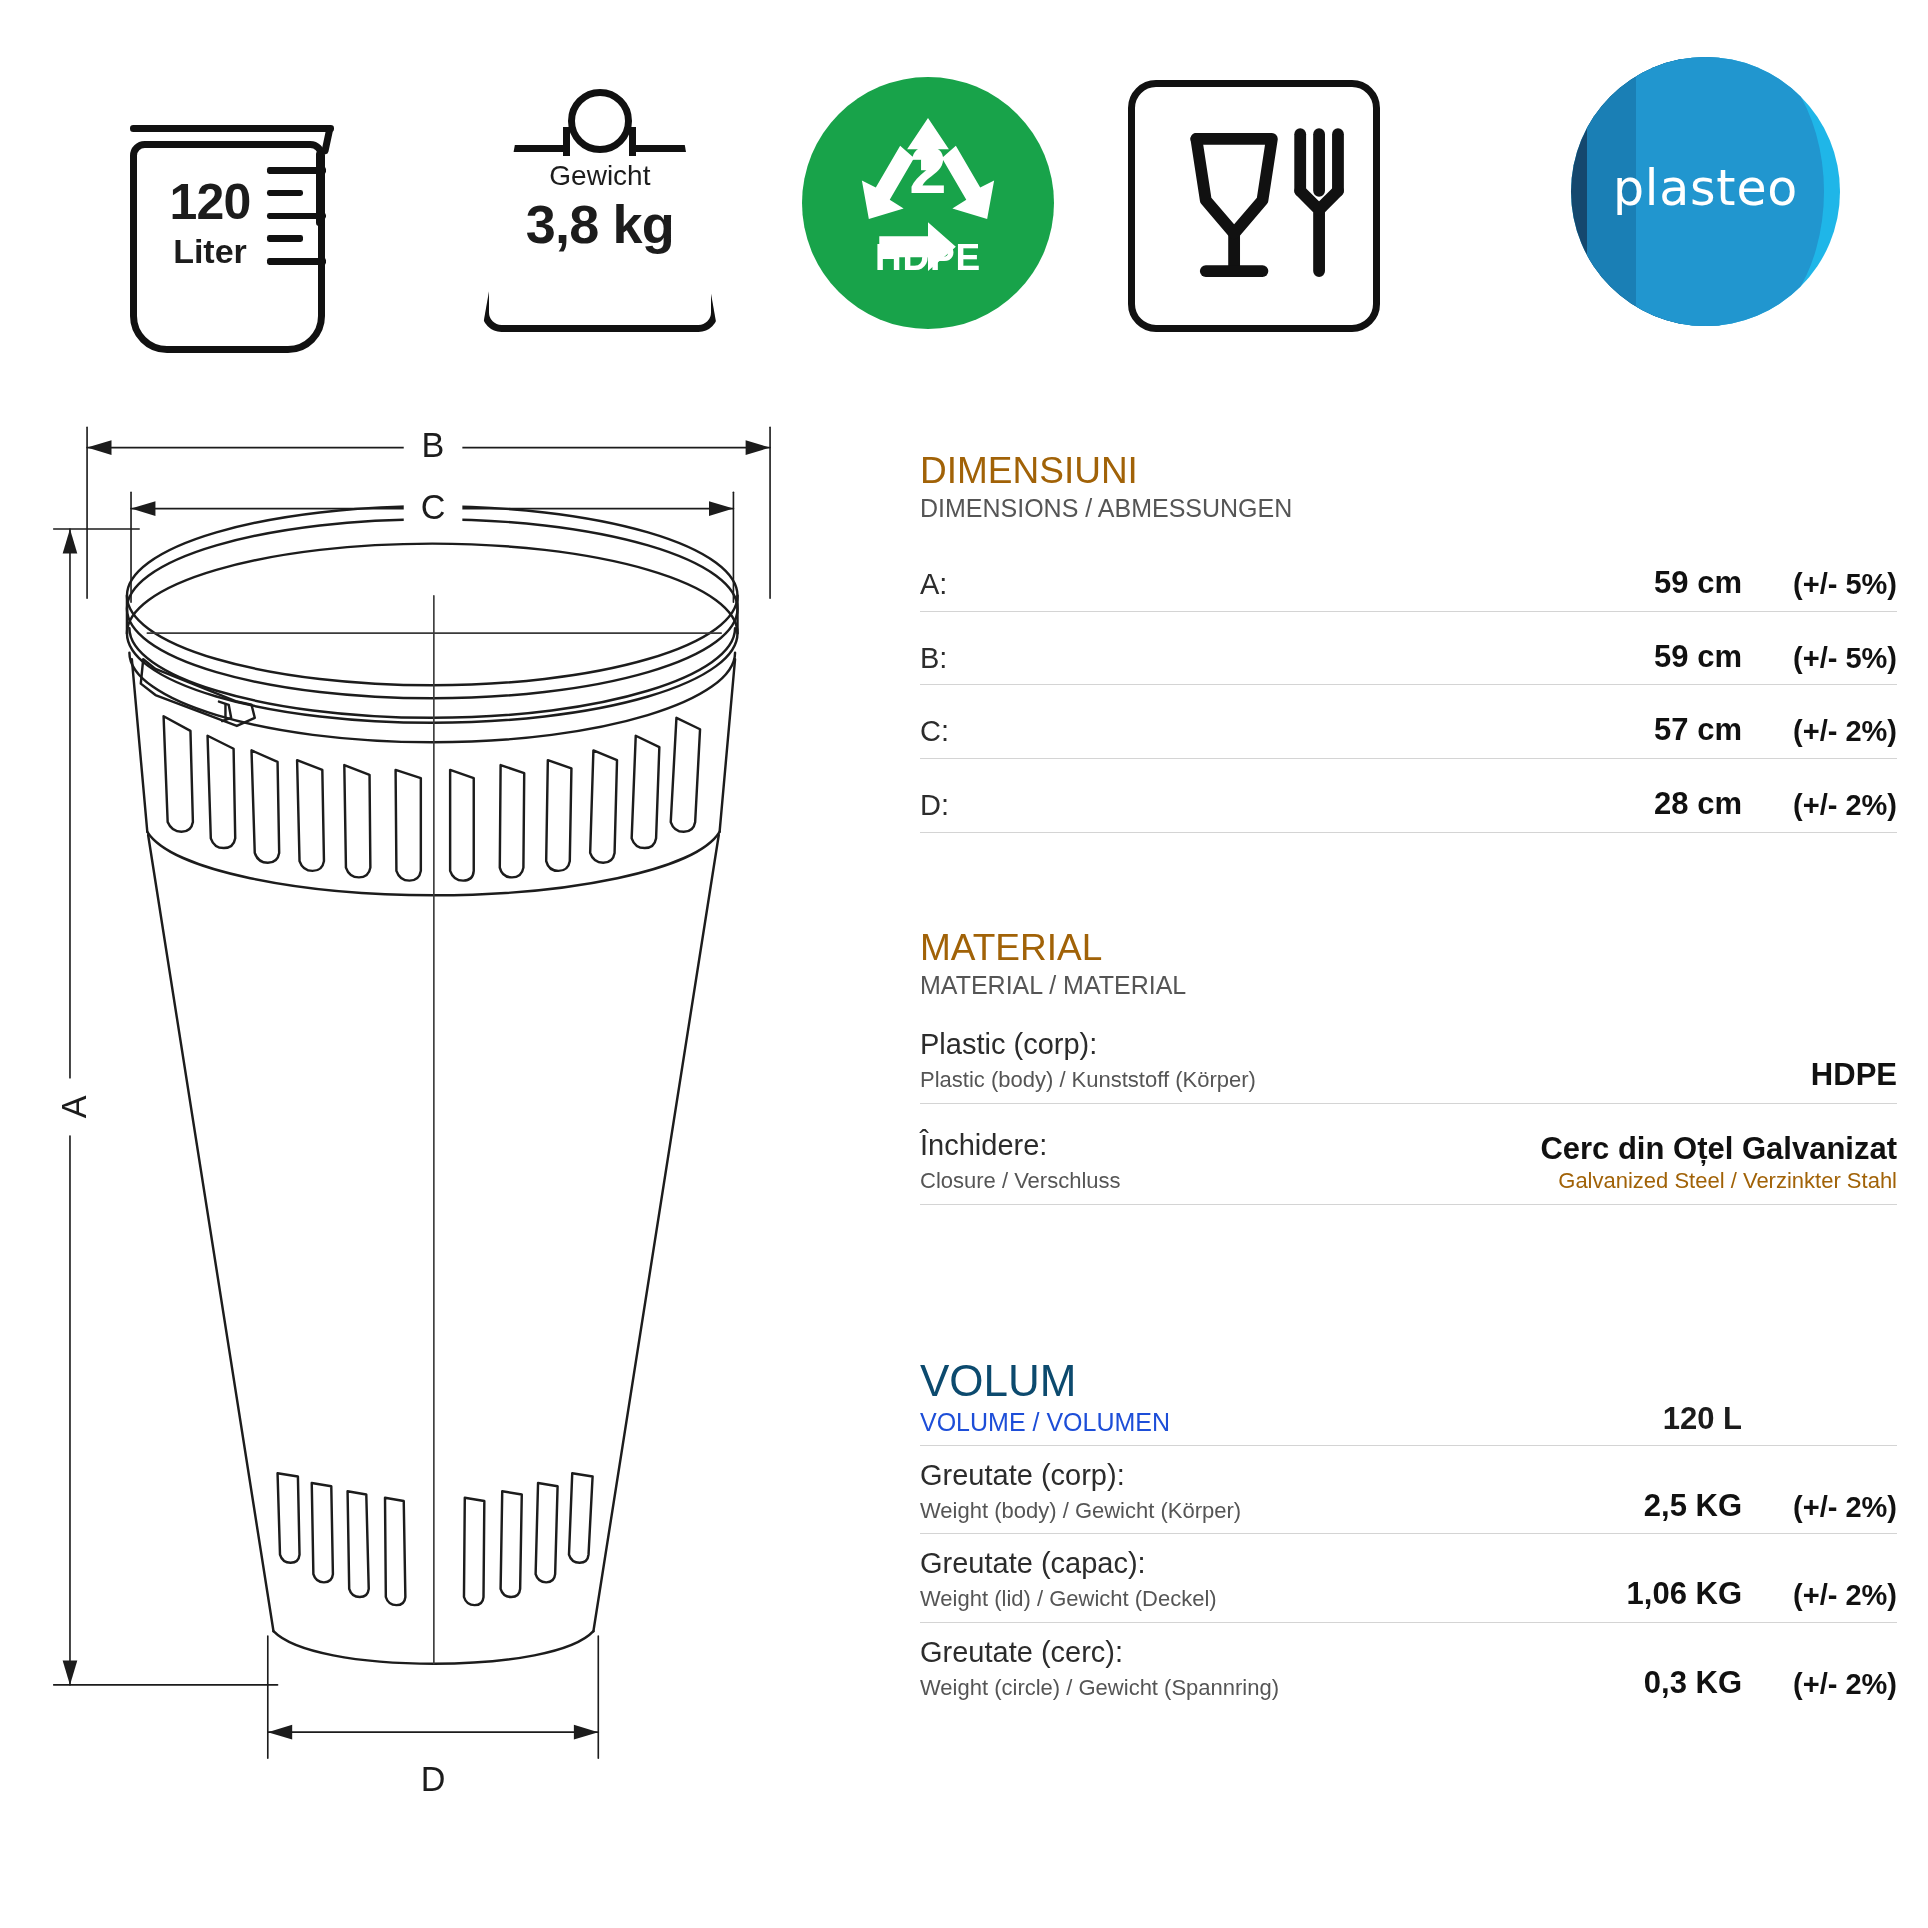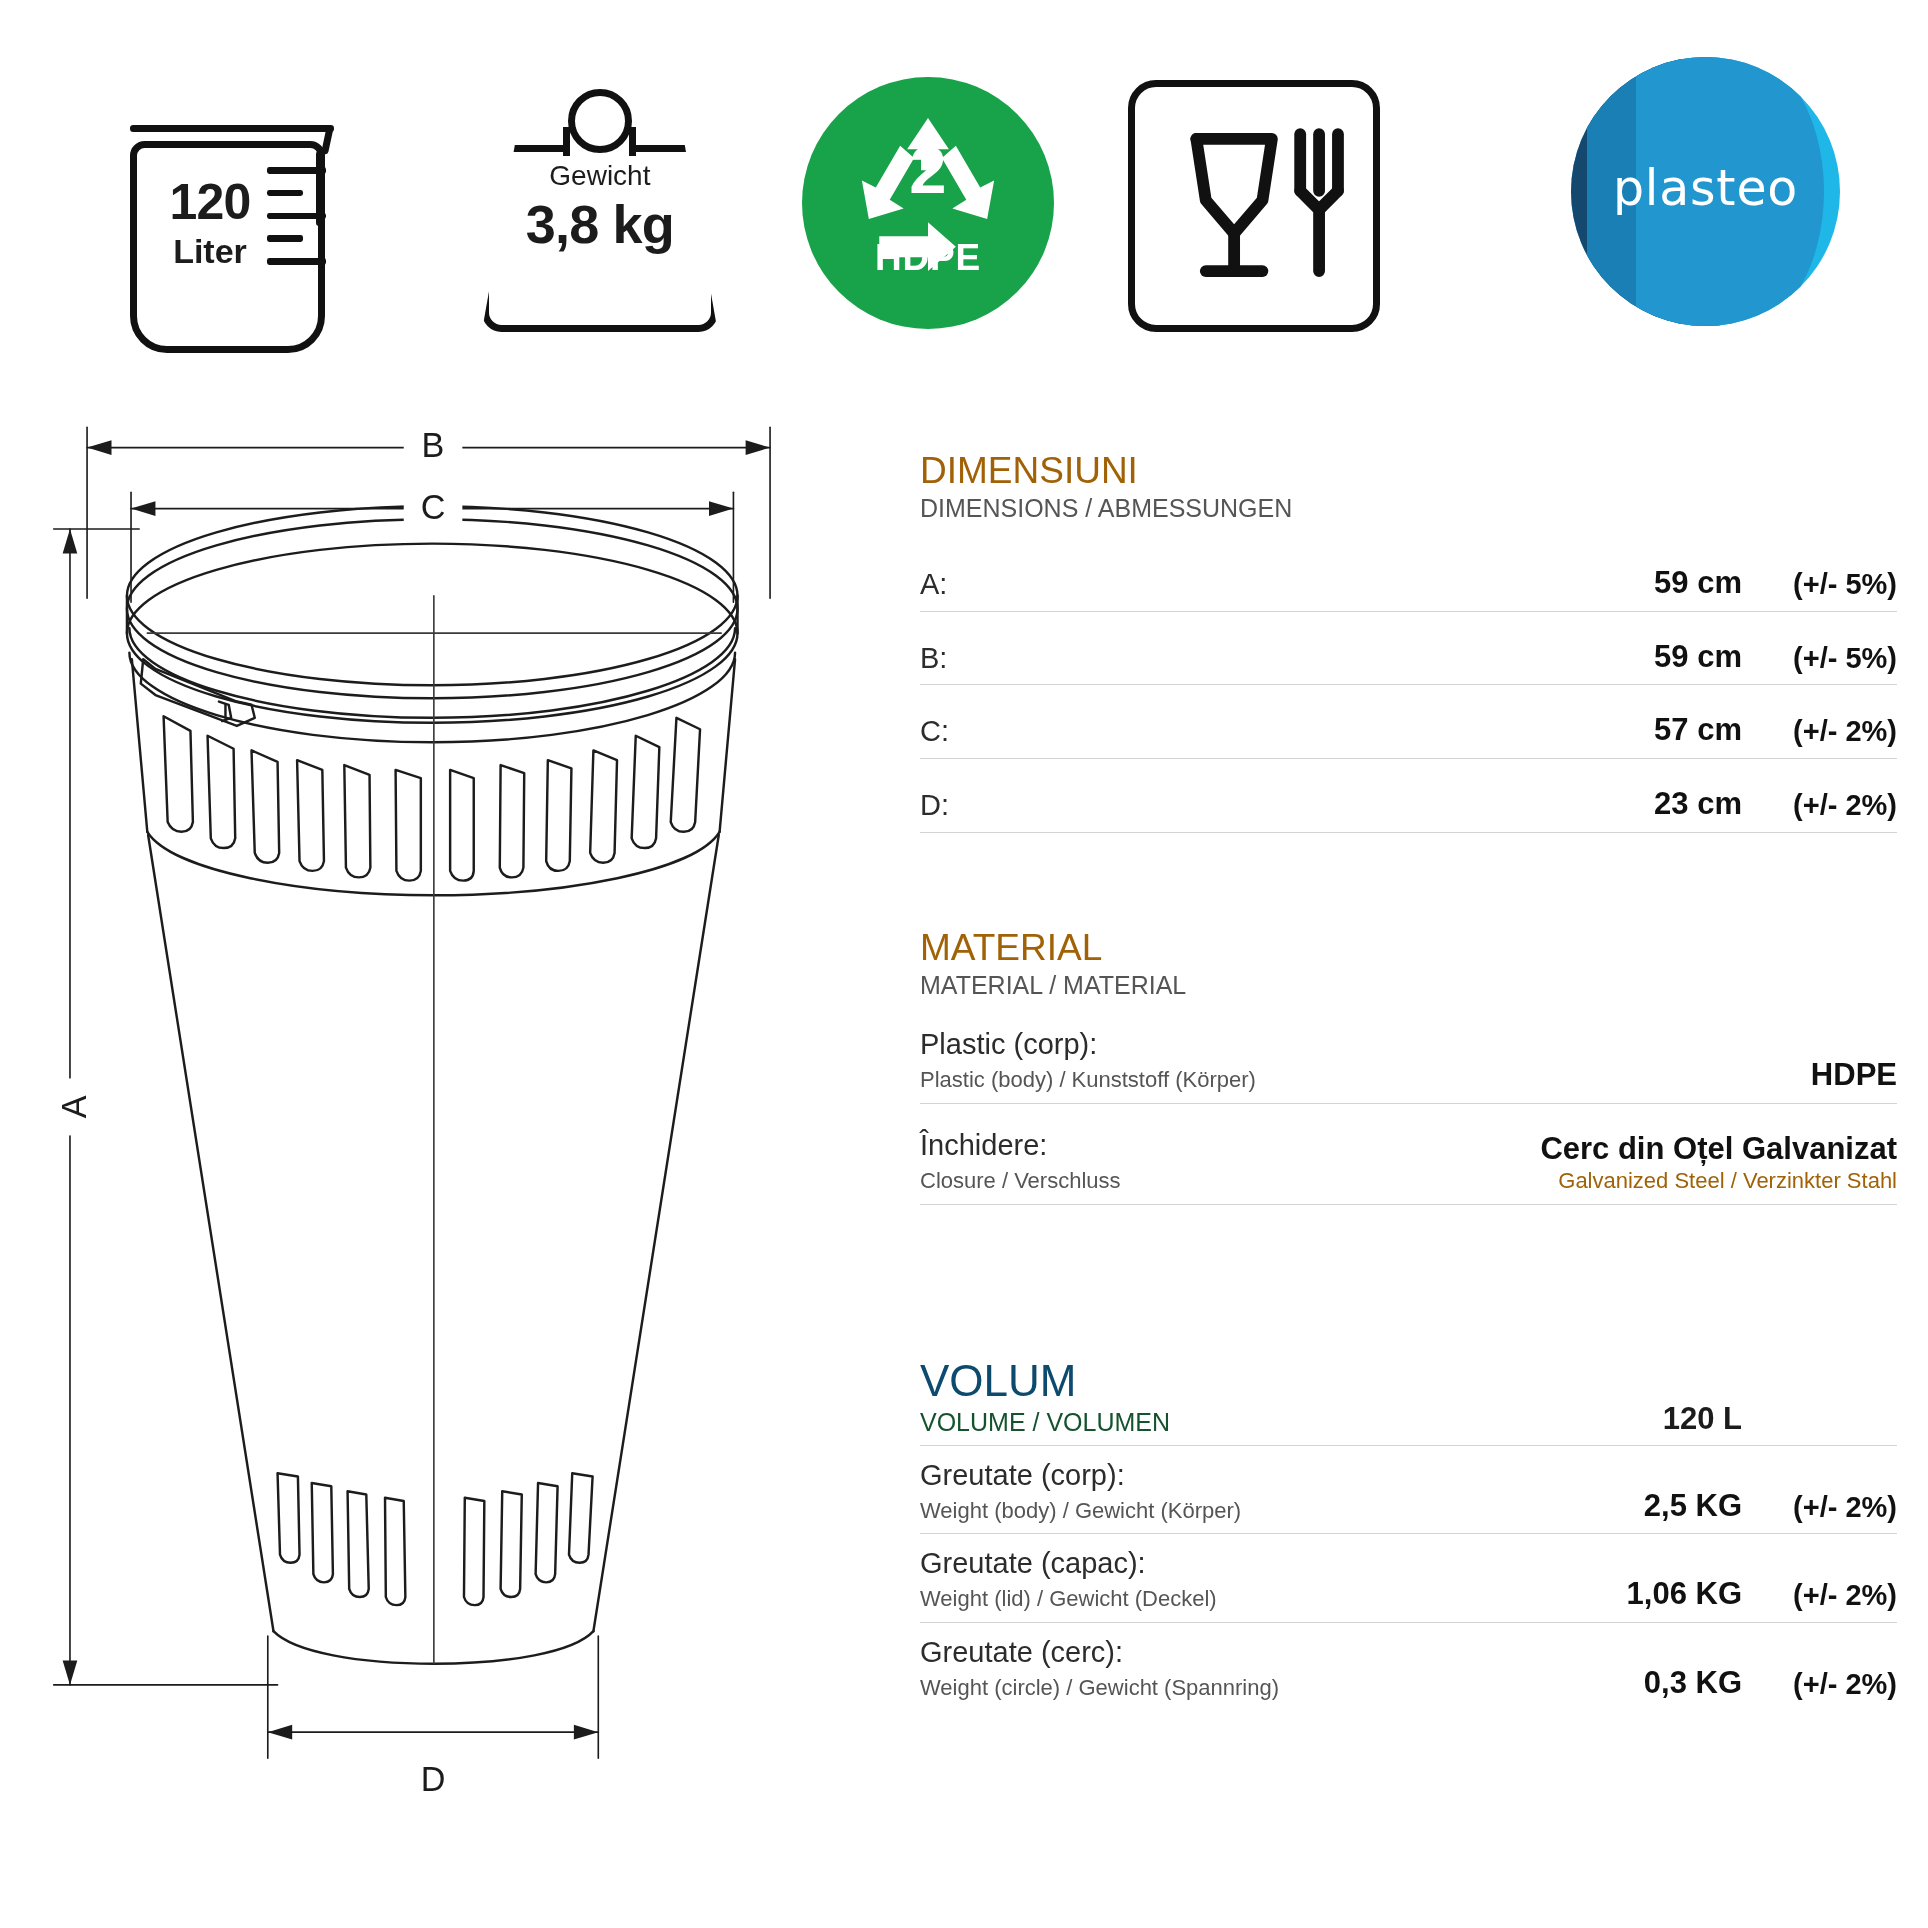--- a/index.html
+++ b/index.html
@@ -351,21 +351,21 @@
     flex: 1 1 auto;
   }
   .vol-head .t .big {
     font-size: 44px;
     font-weight: normal;
     color: #0c4a6e;
     line-height: 1.05;
   }
   .vol-head .t .sml {
     font-size: 25px;
-    color: #14532d;
+    color: #1d4ed8;
     margin-top: 3.3px;
   }
   .vol-head .v {
     font-size: 31px;
     font-weight: bold;
     width: 244px;
     text-align: right;
   }
   .vol-head .sp { width: 155px; }
 </style>
@@ -553,21 +553,21 @@
       <div class="val">59 cm</div>
       <div class="tol">(+/- 5%)</div>
     </div>
     <div class="row dim">
       <div class="lbl">C:</div>
       <div class="val">57 cm</div>
       <div class="tol">(+/- 2%)</div>
     </div>
     <div class="row dim">
       <div class="lbl">D:</div>
-      <div class="val">23 cm</div>
+      <div class="val">28 cm</div>
       <div class="tol">(+/- 2%)</div>
     </div>
   </div>
 
   <div class="block-material">
     <div class="sec-title">MATERIAL</div>
     <div class="sec-sub">MATERIAL / MATERIAL</div>
 
     <div class="row">
       <div class="lbl">

